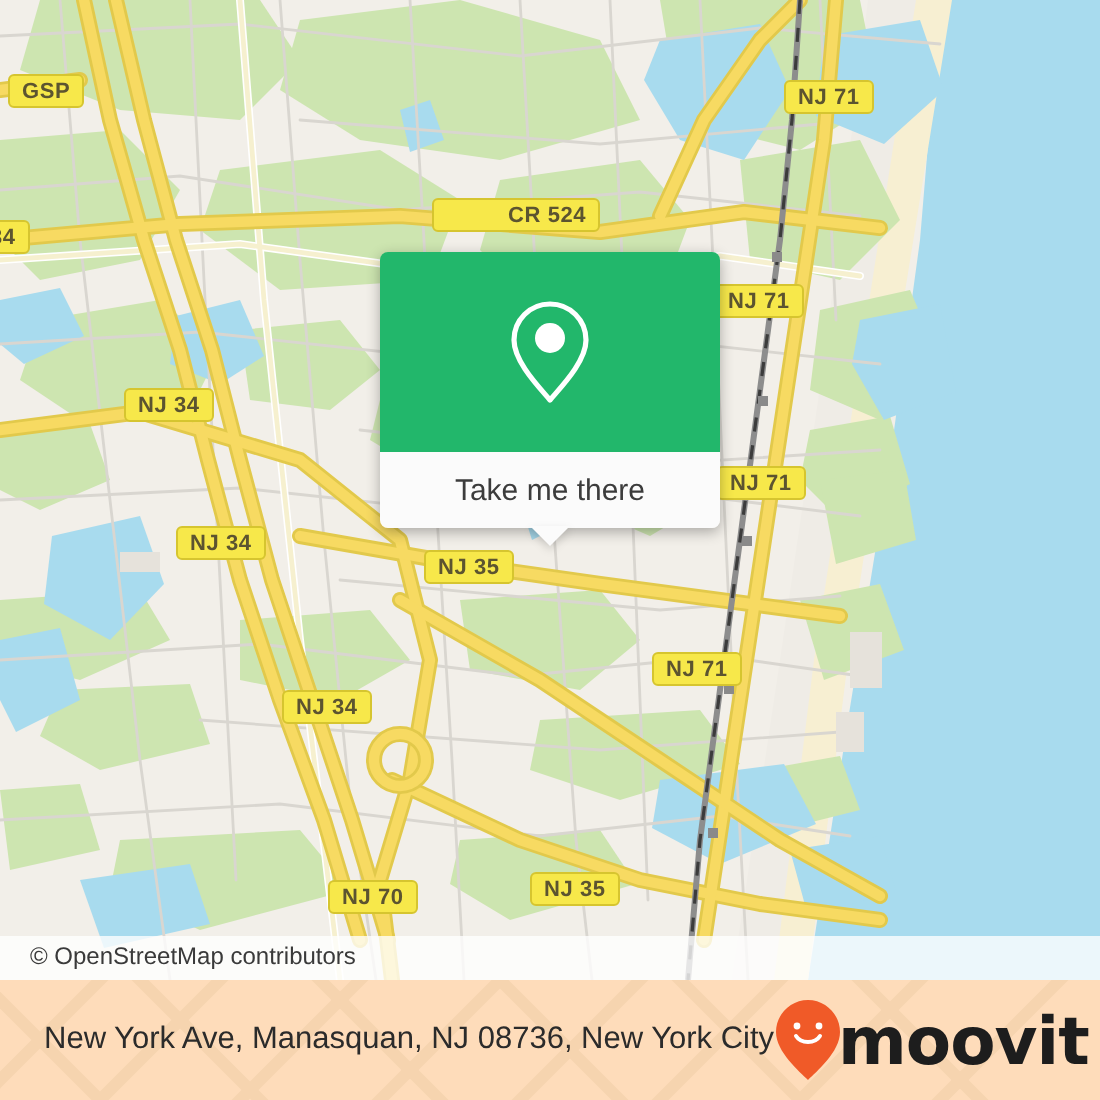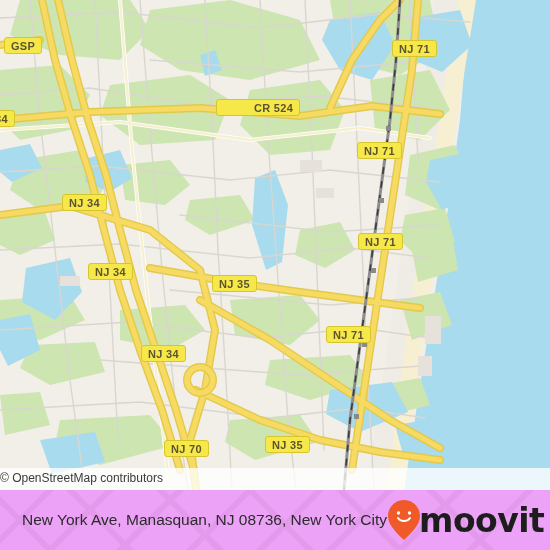--- a/index.html
+++ b/index.html
@@ -52,21 +52,21 @@
 
   
   #attrib {
     position: absolute;
     left: 0;
     bottom: 0;
     width: 100%;
     height: 22px;
     background: rgba(255,255,255,0.78);
     box-sizing: border-box;
-    padding: 3px 0 0 0;
+    padding: 3px 0 0 15px;
     font-size: 12px;
     color: #3a3a3a;
     font-family: "Liberation Sans", sans-serif;
   }
 
   
   #callout {
     position: absolute;
     left: 190px;
     top: 126px;
@@ -111,21 +111,21 @@
     filter: drop-shadow(0 2px 2px rgba(0,0,0,0.14));
   }
 
   
   #footer {
     position: absolute;
     left: 0;
     top: 490px;
     width: 550px;
     height: 60px;
-    background: #d946ef;
+    background: #fdba74;
     overflow: hidden;
     text-align: center;
   }
   #footer-pattern {
     position: absolute;
     left: 0; top: 0;
     width: 550px; height: 60px;
     opacity: 0.5;
   }
   #footer-inner {
@@ -320,20 +320,32 @@
     <div class="shield" style="left:358px;top:233px;">NJ 71</div>
     <div class="shield" style="left:88px; top:263px;">NJ 34</div>
     <div class="shield" style="left:212px;top:275px;">NJ 35</div>
     <div class="shield" style="left:326px;top:326px;">NJ 71</div>
     <div class="shield" style="left:141px;top:345px;">NJ 34</div>
     <div class="shield" style="left:164px;top:440px;">NJ 70</div>
     <div class="shield" style="left:265px;top:436px;">NJ 35</div>
 
     <div id="attrib">© OpenStreetMap contributors</div>
 
+    <div id="callout">
+      <div id="callout-green">
+        <svg width="46" height="56" viewBox="0 0 46 56">
+          <path d="M23 4 C13 4 5 12 5 22 C5 33 18 46 23 52 C28 46 41 33 41 22 C41 12 33 4 23 4 Z" fill="none" stroke="#ffffff" stroke-width="2.6" stroke-linejoin="round"></path>
+          <circle cx="23" cy="21" r="7.5" fill="#ffffff"></circle>
+        </svg>
+      </div>
+      <div id="callout-foot">
+        <span class="label">Take me there</span>
+        <div id="callout-tail"></div>
+      </div>
+    </div>
   </div>
 
   <div id="footer">
     <svg id="footer-pattern" viewBox="0 0 550 60">
       <rect x="0" y="0" width="550" height="60" fill="#ffffff"></rect>
       <g stroke="#f0eeea" stroke-width="6" fill="none">
         <path d="M-20 70 L60 -10"></path>
         <path d="M40 70 L120 -10"></path>
         <path d="M110 70 L190 -10"></path>
         <path d="M180 70 L260 -10"></path>

